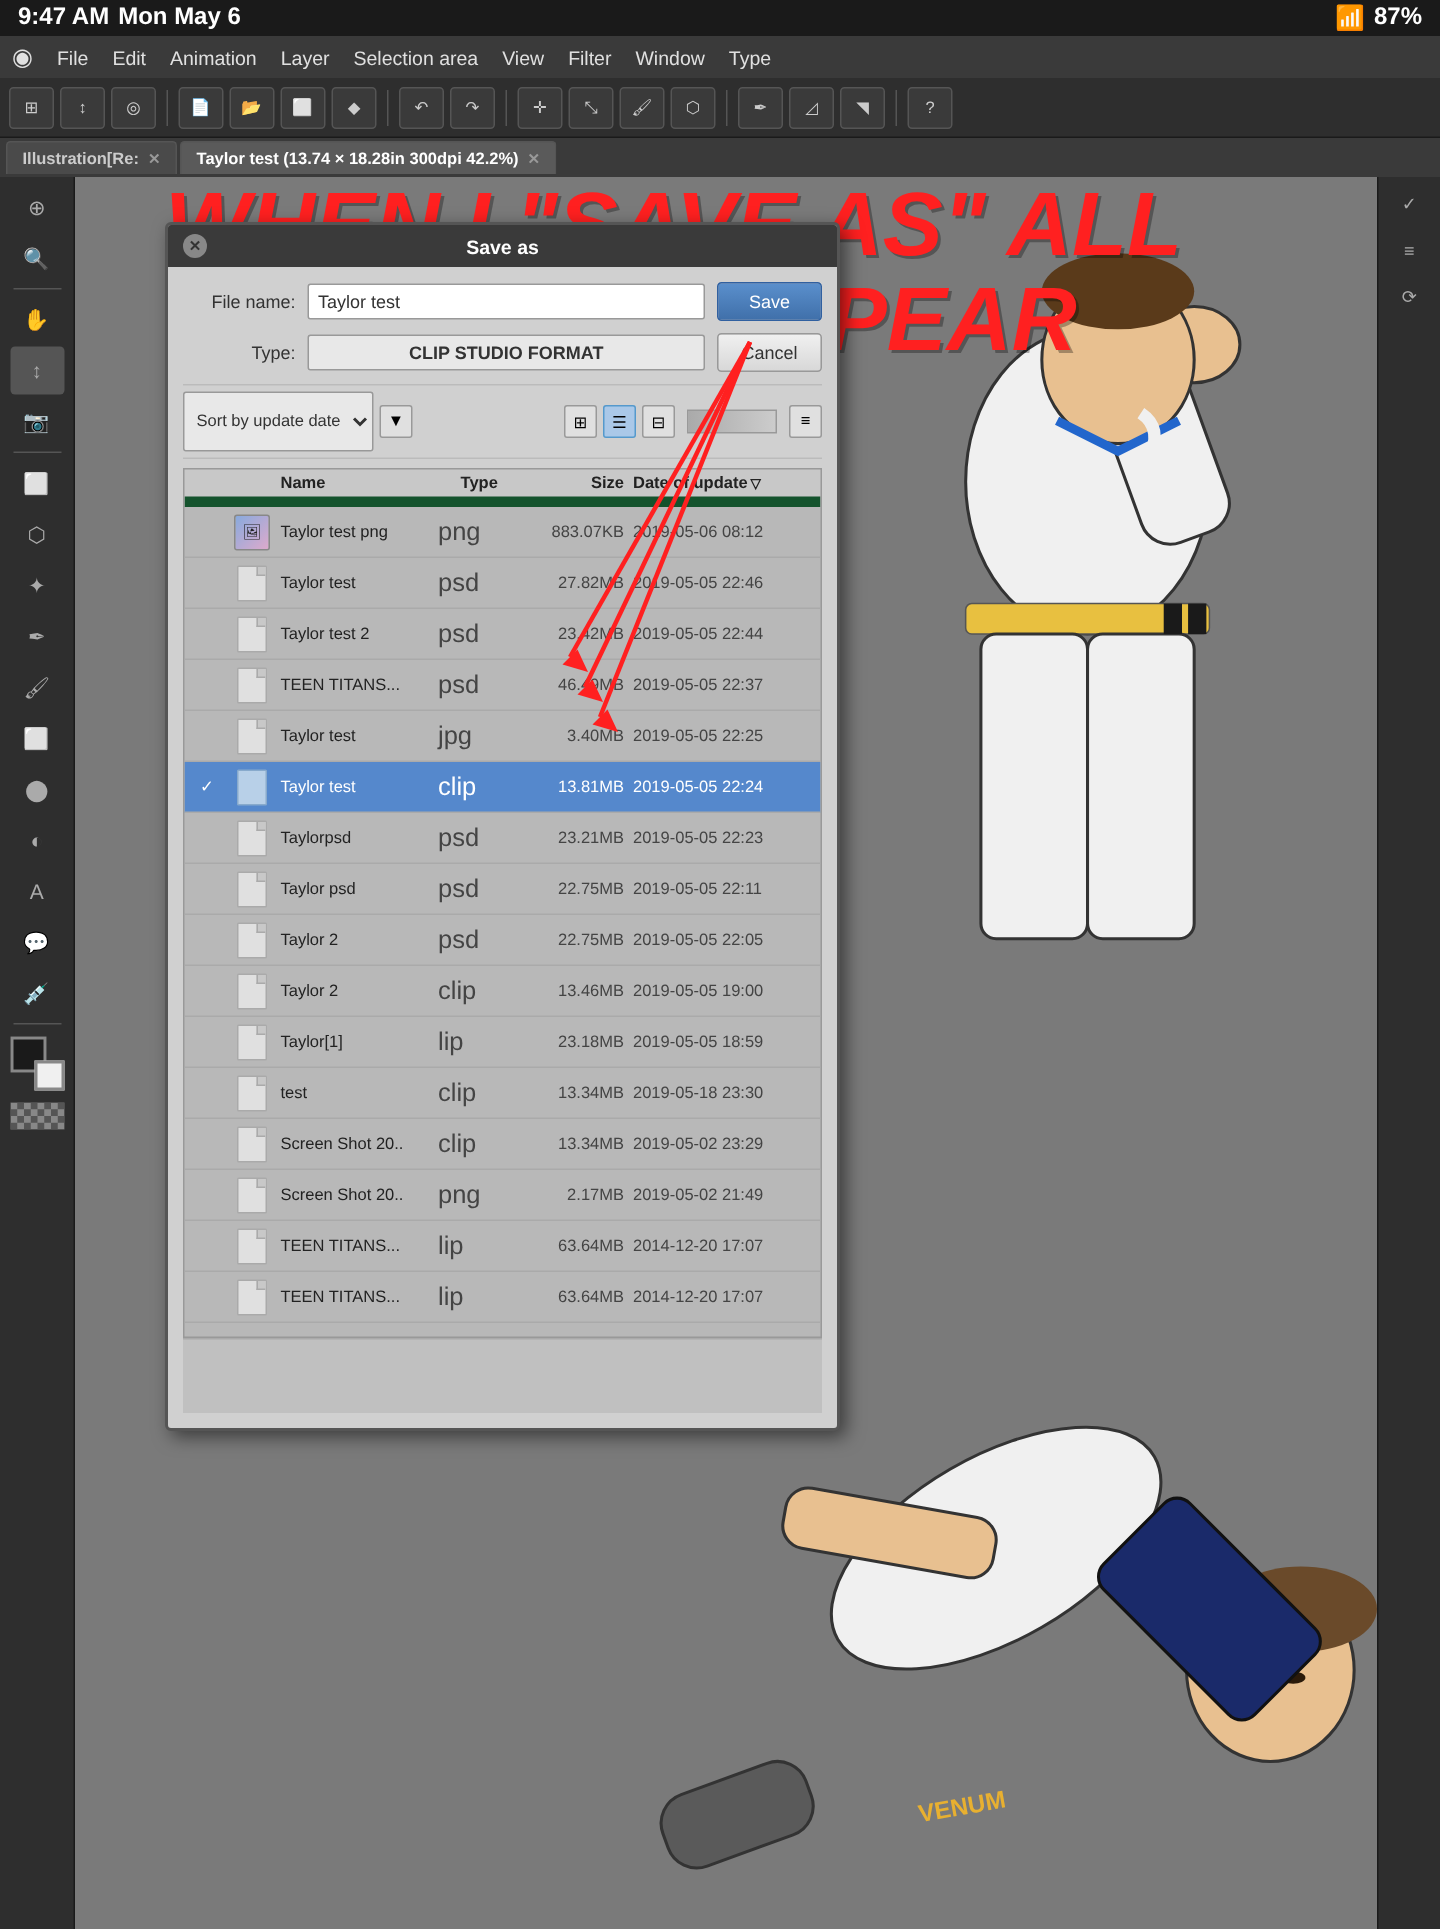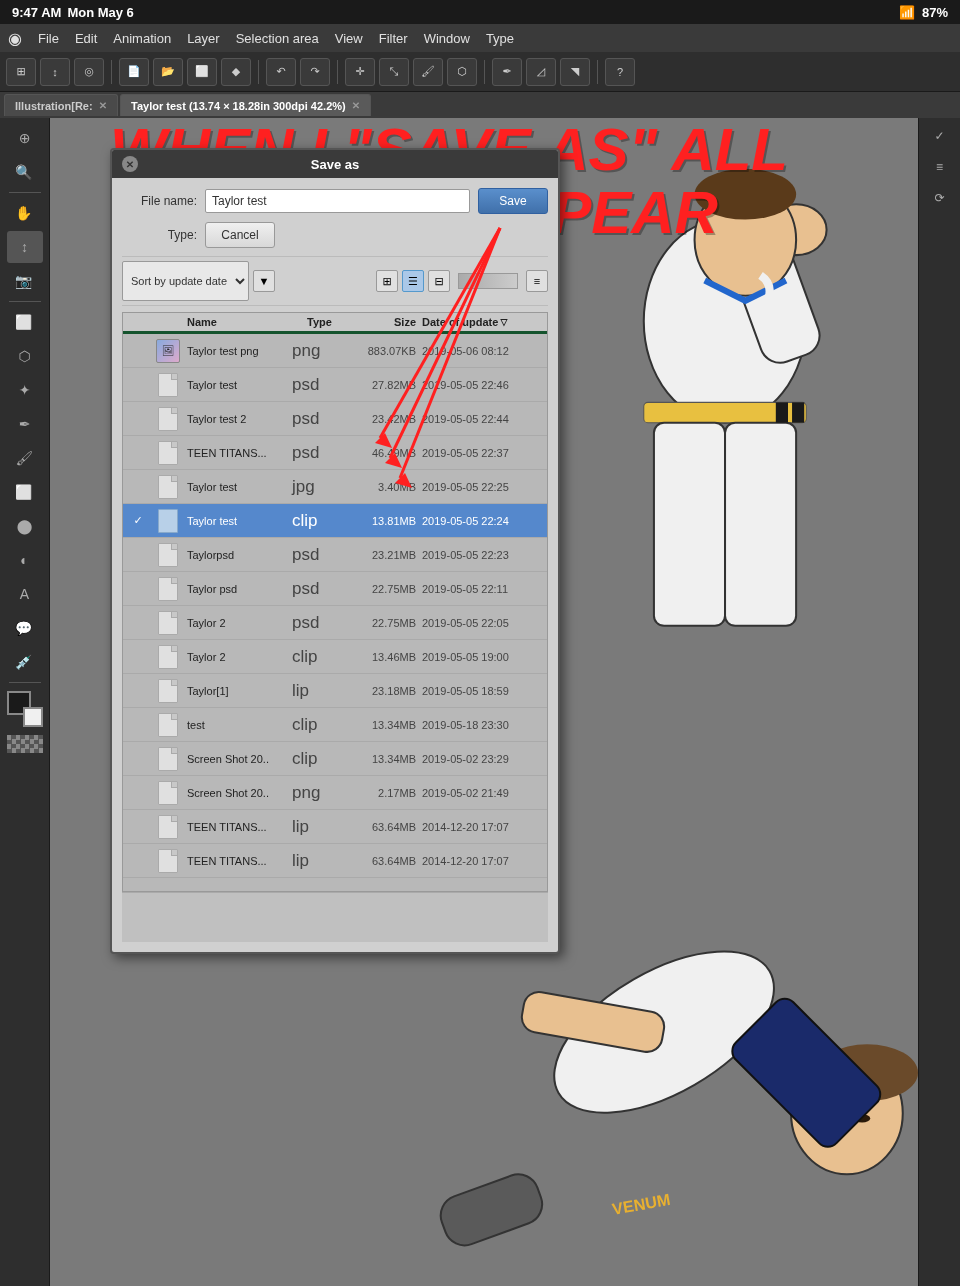--- a/index.html
+++ b/index.html
@@ -14,21 +14,21 @@
 
     
     .status-bar {
       height: 24px;
       background: #1a1a1a;
       display: flex;
       align-items: center;
       justify-content: space-between;
       padding: 0 12px;
       color: white;
-      font-size: 13px;
+      font-size: 16px;
       font-weight: 600;
     }
     .status-bar-left { display: flex; align-items: center; gap: 6px; }
     .status-bar-right { display: flex; align-items: center; gap: 6px; }
 
     
     .menu-bar {
       height: 28px;
       background: #3a3a3a;
       display: flex;
@@ -318,21 +318,21 @@
     
     .file-list {
       background: #b8b8b8;
       border: 1px solid #999;
       height: 580px;
       overflow-y: auto;
     }
     .file-list-header {
       display: flex;
       background: #c8c8c8;
-      border-bottom: 3px solid #14532d;
+      border-bottom: 7px solid #14532d;
       font-size: 11px;
       font-weight: 600;
       color: #222;
       padding: 3px 0;
     }
     .col-check { width: 30px; text-align: center; }
     .col-icon { width: 30px; }
     .col-name { flex: 1; padding-left: 4px; }
     .col-type { width: 55px; text-align: center; }
     .col-size { width: 75px; text-align: right; padding-right: 6px; }
@@ -539,20 +539,23 @@
           <div class="dialog-row">
             <span class="dialog-label">File name:</span>
             <input class="dialog-input" type="text" value="Taylor test" style="flex: 1 1 0%;">
             <div class="dialog-btn dialog-btn-primary">
               <span>Save</span>
             </div>
           </div>
 
           <div class="dialog-row">
             <span class="dialog-label">Type:</span>
+            <div class="dialog-type-field">
+              <span>CLIP STUDIO FORMAT</span>
+            </div>
             <div class="dialog-btn">
               <span>Cancel</span>
             </div>
           </div>
 
           <div class="dialog-toolbar">
             <select class="sort-select">
               <option>Sort by update date</option>
             </select>
             <div class="view-btn">▼</div>

